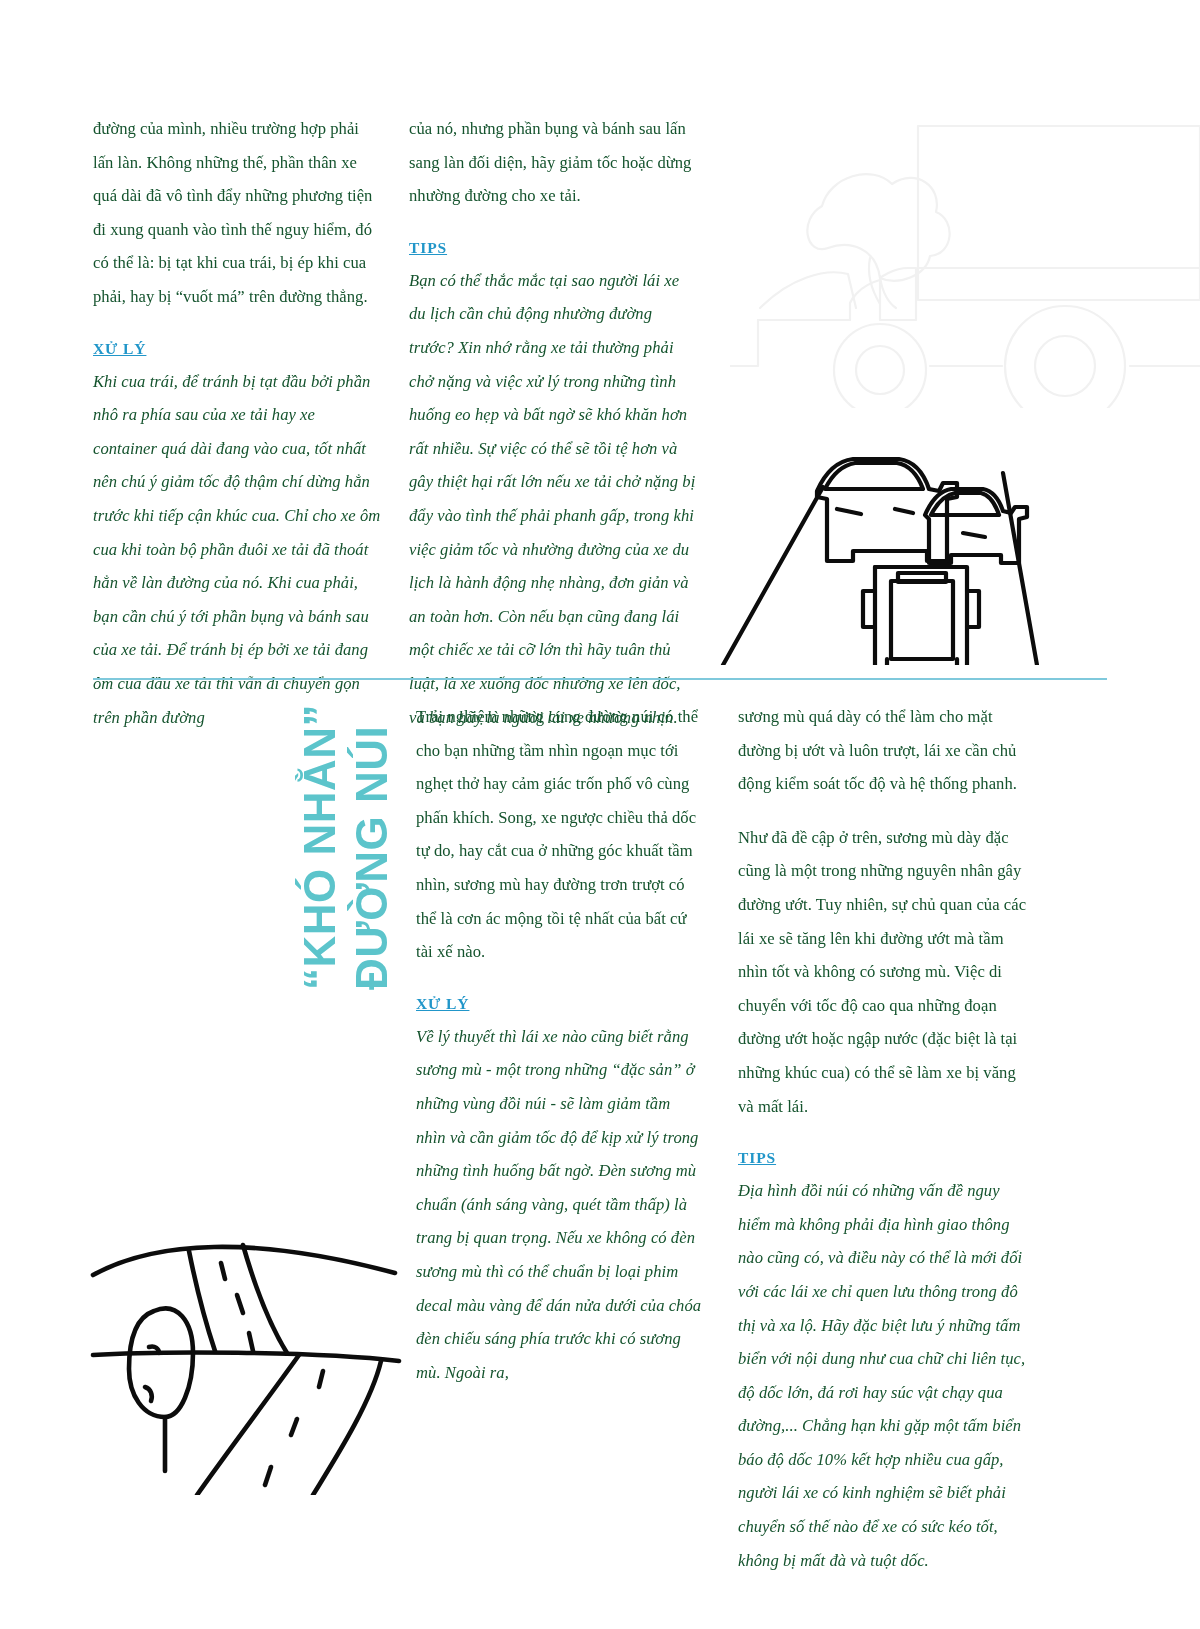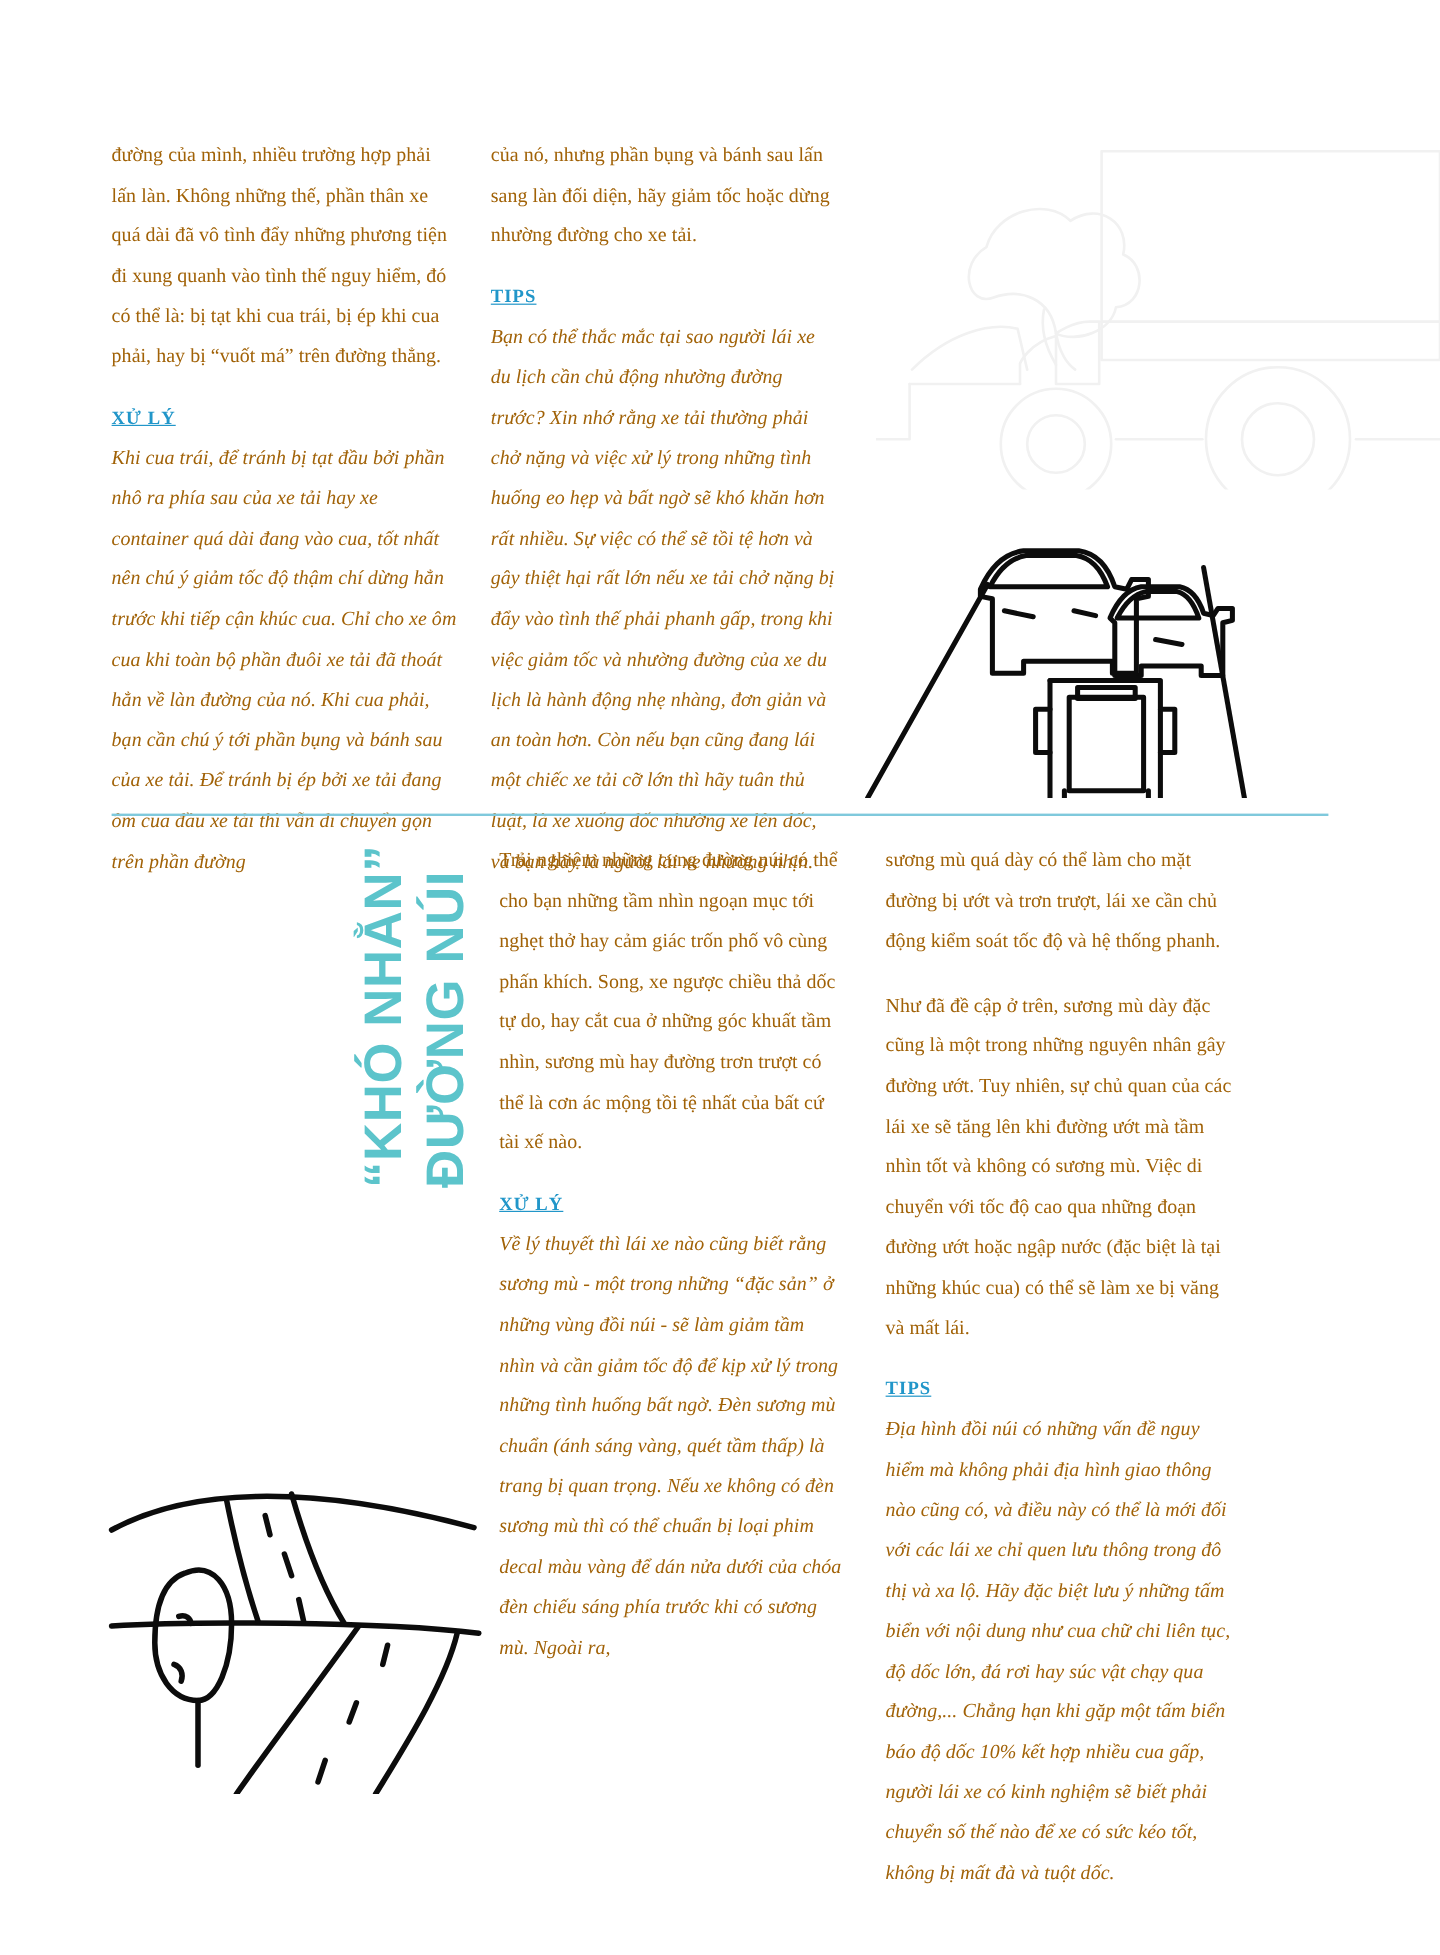--- a/index.html
+++ b/index.html
@@ -44,21 +44,21 @@
     top: 0;
     width: 288px;
   }
   .col-a { left: 0px; }
   .col-b { left: 316px; }
 
   p.body {
     margin: 0 0 20px 0;
     font-size: 16.6px;
     line-height: 33.6px;
-    color: #a16207;
+    color: #14532d;
     text-align: left;
     letter-spacing: 0.05px;
   }
   p.body:last-child { margin-bottom: 0; font-style: italic; }
 
   h3.kicker {
     margin: 10px 0 1px 0;
     font-size: 15.5px;
     line-height: 30px;
     letter-spacing: 0.9px;
@@ -222,21 +222,21 @@
 
   <div class="bottom-section">
 
     <div class="col-m">
       <p class="body">Trải nghiệm những cung đường núi có thể cho bạn những tầm nhìn ngoạn mục tới nghẹt thở hay cảm giác trốn phố vô cùng phấn khích. Song, xe ngược chiều thả dốc tự do, hay cắt cua ở những góc khuất tầm nhìn, sương mù hay đường trơn trượt có thể là cơn ác mộng tồi tệ nhất của bất cứ tài xế nào.</p>
       <h3 class="kicker">XỬ LÝ</h3>
       <p class="body">Về lý thuyết thì lái xe nào cũng biết rằng sương mù - một trong những “đặc sản” ở những vùng đồi núi - sẽ làm giảm tầm nhìn và cần giảm tốc độ để kịp xử lý trong những tình huống bất ngờ. Đèn sương mù chuẩn (ánh sáng vàng, quét tầm thấp) là trang bị quan trọng. Nếu xe không có đèn sương mù thì có thể chuẩn bị loại phim decal màu vàng để dán nửa dưới của chóa đèn chiếu sáng phía trước khi có sương mù. Ngoài ra,</p>
     </div>
 
     <div class="col-r">
-      <p class="body">sương mù quá dày có thể làm cho mặt đường bị ướt và trơn trượt, lái xe cần chủ động kiểm soát tốc độ và hệ thống phanh.</p>
+      <p class="body">sương mù quá dày có thể làm cho mặt đường bị ướt và luôn trượt, lái xe cần chủ động kiểm soát tốc độ và hệ thống phanh.</p>
       <p class="body">Như đã đề cập ở trên, sương mù dày đặc cũng là một trong những nguyên nhân gây đường ướt. Tuy nhiên, sự chủ quan của các lái xe sẽ tăng lên khi đường ướt mà tầm nhìn tốt và không có sương mù. Việc di chuyển với tốc độ cao qua những đoạn đường ướt hoặc ngập nước (đặc biệt là tại những khúc cua) có thể sẽ làm xe bị văng và mất lái.</p>
       <h3 class="kicker">TIPS</h3>
       <p class="body">Địa hình đồi núi có những vấn đề nguy hiểm mà không phải địa hình giao thông nào cũng có, và điều này có thể là mới đối với các lái xe chỉ quen lưu thông trong đô thị và xa lộ. Hãy đặc biệt lưu ý những tấm biển với nội dung như cua chữ chi liên tục, độ dốc lớn, đá rơi hay súc vật chạy qua đường,... Chẳng hạn khi gặp một tấm biển báo độ dốc 10% kết hợp nhiều cua gấp, người lái xe có kinh nghiệm sẽ biết phải chuyển số thế nào để xe có sức kéo tốt, không bị mất đà và tuột dốc.</p>
     </div>
 
   </div>
 
   <div class="road-illo">
     <svg viewBox="0 0 320 320" width="320" height="320" fill="none" stroke="#0c0c0c" stroke-width="4.6" stroke-linecap="round" stroke-linejoin="round">
 

